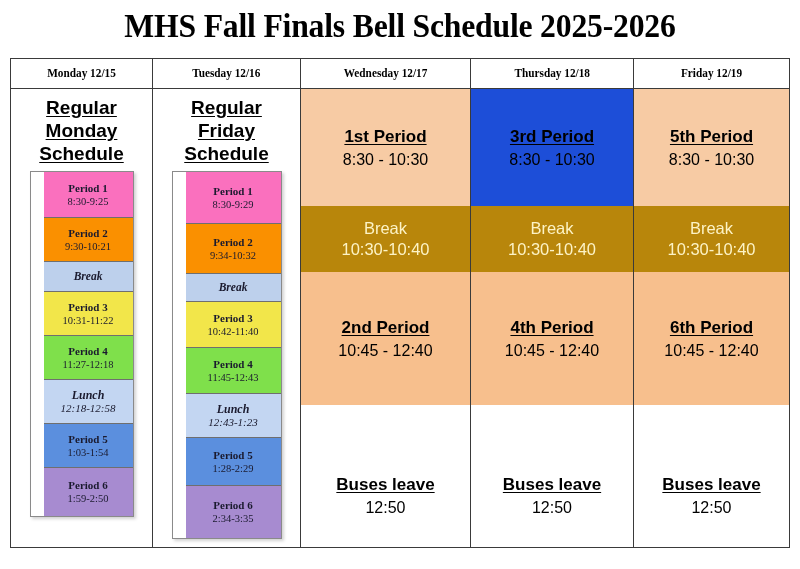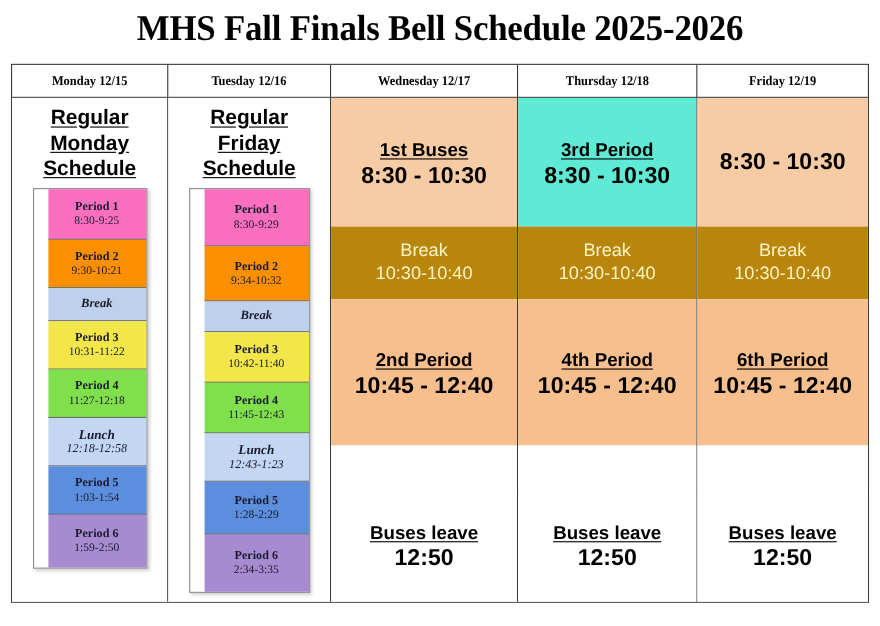--- a/index.html
+++ b/index.html
@@ -186,22 +186,22 @@
   .fin-cell.bus    { flex: 1 1 auto; }
 
   .fin-cell .ttl {
     font-weight: bold;
     font-size: 17px;
     line-height: 23px;
     text-decoration: underline;
     text-underline-offset: 2px;
   }
   .fin-cell .tm {
-    font-weight: bold;
-    font-size: 21px;
+    font-weight: normal;
+    font-size: 16px;
     line-height: 23px;
   }
   .fin-cell.brkrow .ttl,
   .fin-cell.brkrow .tm {
     font-weight: normal;
     text-decoration: none;
     font-size: 16.5px;
     line-height: 21px;
   }
 </style>
@@ -311,60 +311,61 @@
             </div>
             <div class="blk" style="background: rgb(167, 139, 208); height: 52px;">
               <div class="bname">Period 6</div>
               <div class="btime">2:34-3:35</div>
             </div>
           </div>
       </div>
 
       <div class="col c-wed fin-col">
         <div class="fin-cell am" style="background: rgb(247, 203, 164);">
-          <div class="ttl">1st Buses</div>
+          <div class="ttl">1st Period</div>
           <div class="tm">8:30 - 10:30</div>
         </div>
         <div class="fin-cell brkrow" style="background: rgb(184, 134, 11); color: rgb(253, 243, 198);">
           <div class="ttl">Break</div>
           <div class="tm">10:30-10:40</div>
         </div>
         <div class="fin-cell pm" style="background: rgb(247, 191, 141);">
           <div class="ttl">2nd Period</div>
           <div class="tm">10:45 - 12:40</div>
         </div>
         <div class="fin-cell blank" style="background: rgb(255, 255, 255);"></div>
         <div class="fin-cell bus" style="background: rgb(255, 255, 255);">
           <div class="ttl">Buses leave</div>
           <div class="tm">12:50</div>
         </div>
       </div>
 
       <div class="col c-thu fin-col">
-        <div class="fin-cell am" style="background: #5eead4;">
+        <div class="fin-cell am" style="background: #1d4ed8;">
           <div class="ttl">3rd Period</div>
           <div class="tm">8:30 - 10:30</div>
         </div>
         <div class="fin-cell brkrow" style="background: rgb(184, 134, 11); color: rgb(253, 243, 198);">
           <div class="ttl">Break</div>
           <div class="tm">10:30-10:40</div>
         </div>
         <div class="fin-cell pm" style="background: rgb(247, 191, 141);">
           <div class="ttl">4th Period</div>
           <div class="tm">10:45 - 12:40</div>
         </div>
         <div class="fin-cell blank" style="background: rgb(255, 255, 255);"></div>
         <div class="fin-cell bus" style="background: rgb(255, 255, 255);">
           <div class="ttl">Buses leave</div>
           <div class="tm">12:50</div>
         </div>
       </div>
 
       <div class="col c-fri fin-col">
         <div class="fin-cell am" style="background: rgb(247, 203, 164);">
+          <div class="ttl">5th Period</div>
           <div class="tm">8:30 - 10:30</div>
         </div>
         <div class="fin-cell brkrow" style="background: rgb(184, 134, 11); color: rgb(253, 243, 198);">
           <div class="ttl">Break</div>
           <div class="tm">10:30-10:40</div>
         </div>
         <div class="fin-cell pm" style="background: rgb(247, 191, 141);">
           <div class="ttl">6th Period</div>
           <div class="tm">10:45 - 12:40</div>
         </div>

